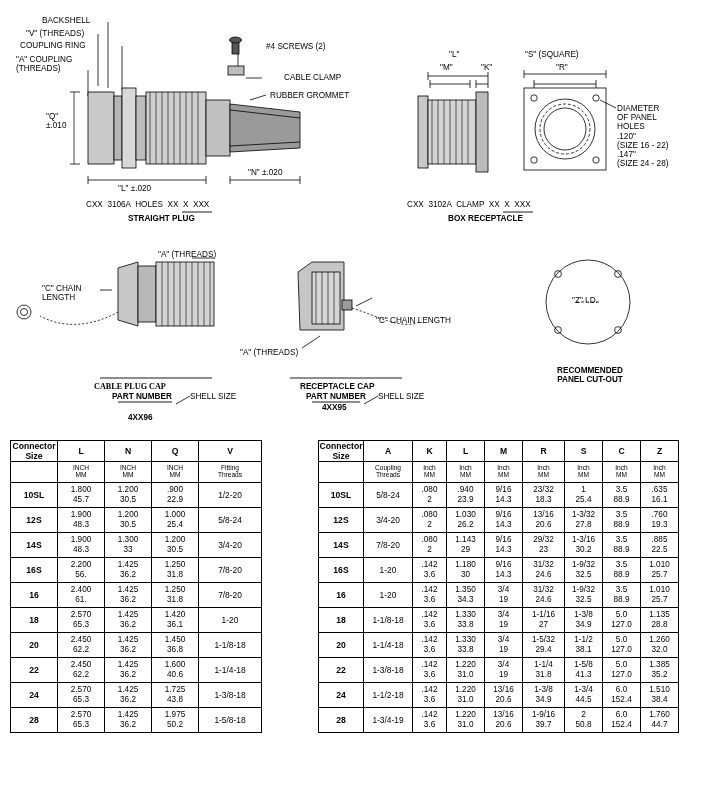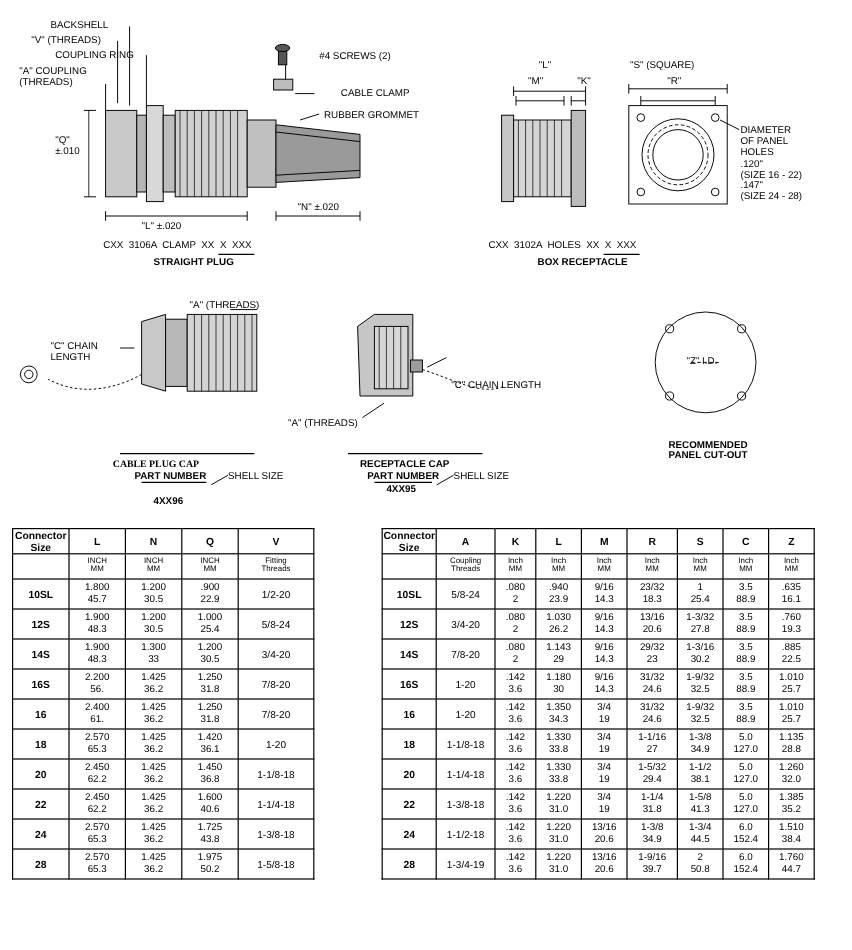--- a/index.html
+++ b/index.html
@@ -175,46 +175,46 @@
     <circle cx="558" cy="274" r="3.4"></circle>
     <circle cx="618" cy="274" r="3.4"></circle>
     <circle cx="558" cy="330" r="3.4"></circle>
     <circle cx="618" cy="330" r="3.4"></circle>
     <path d="M576 302 L600 302" stroke-dasharray="3,2"></path>
   </g>
 </svg>
 
 <div class="lbl" style="left:42px;top:16px;">BACKSHELL</div>
 <div class="lbl" style="left:26px;top:29px;">"V" (THREADS)</div>
-<div class="lbl" style="left:20px;top:41px;margin-left:26px;">COUPLING RING</div>
+<div class="lbl" style="left:20px;top:41px;">COUPLING RING</div>
 <div class="lbl" style="left:16px;top:55px;">"A" COUPLING
 (THREADS)</div>
 <div class="lbl" style="left:266px;top:42px;">#4 SCREWS (2)</div>
 <div class="lbl" style="left:268px;top:73px;padding-left:16px;">CABLE CLAMP</div>
 <div class="lbl" style="left:270px;top:91px;">RUBBER GROMMET</div>
 <div class="lbl" style="left:46px;top:112px;">"Q"
 ±.010</div>
 <div class="lbl" style="left:118px;top:184px;">"L" ±.020</div>
 <div class="lbl" style="left:248px;top:168px;">"N" ±.020</div>
-<div class="lbl" style="left:86px;top:200px;">CXX  3106A  CLAMP  XX  X  XXX</div>
+<div class="lbl" style="left:86px;top:200px;">CXX  3106A  HOLES  XX  X  XXX</div>
 <div class="lbl b" style="left:128px;top:214px;">STRAIGHT PLUG</div>
 
 <div class="lbl" style="left:449px;top:50px;">"L"</div>
 <div class="lbl" style="left:440px;top:63px;">"M"</div>
 <div class="lbl" style="left:481px;top:63px;">"K"</div>
 <div class="lbl" style="left:525px;top:50px;">"S" (SQUARE)</div>
 <div class="lbl" style="left:556px;top:63px;">"R"</div>
 <div class="lbl" style="left:617px;top:104px;">DIAMETER
 OF PANEL
 HOLES
 .120"
 (SIZE 16 - 22)
 .147"
 (SIZE 24 - 28)</div>
-<div class="lbl" style="left:407px;top:200px;">CXX  3102A  HOLES  XX  X  XXX</div>
+<div class="lbl" style="left:407px;top:200px;">CXX  3102A  CLAMP  XX  X  XXX</div>
 <div class="lbl b" style="left:448px;top:214px;">BOX RECEPTACLE</div>
 
 <div class="lbl" style="left:158px;top:250px;">"A" (THREADS)</div>
 <div class="lbl" style="left:42px;top:284px;">"C" CHAIN
 LENGTH</div>
 <div class="lbl b" style="left:94px;top:382px;font-family:Liberation Serif, serif;">CABLE PLUG CAP</div>
 <div class="lbl b" style="left:112px;top:392px;">PART NUMBER</div>
 <div class="lbl b" style="left:128px;top:413px;">4XX96</div>
 <div class="lbl" style="left:190px;top:392px;">SHELL SIZE</div>
 

